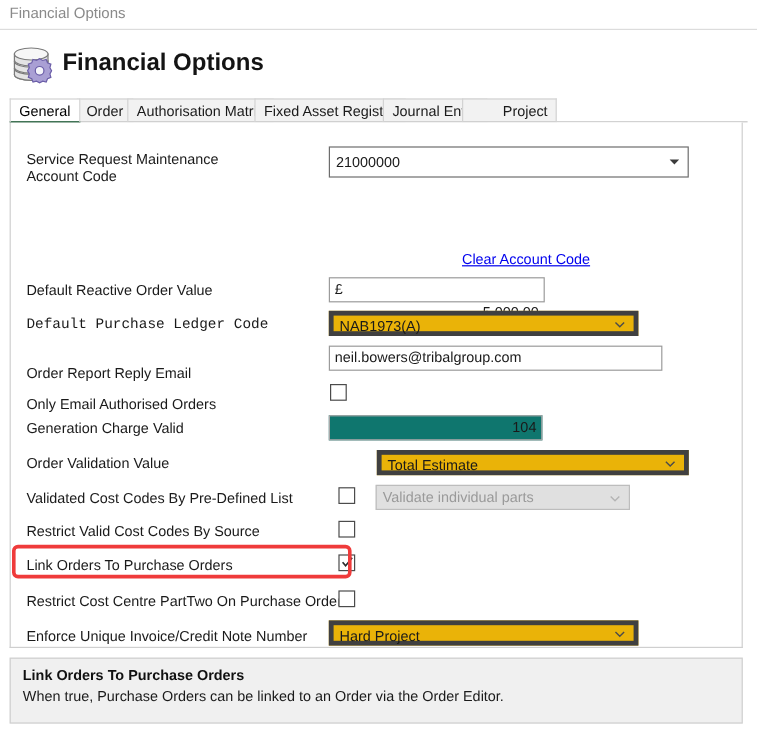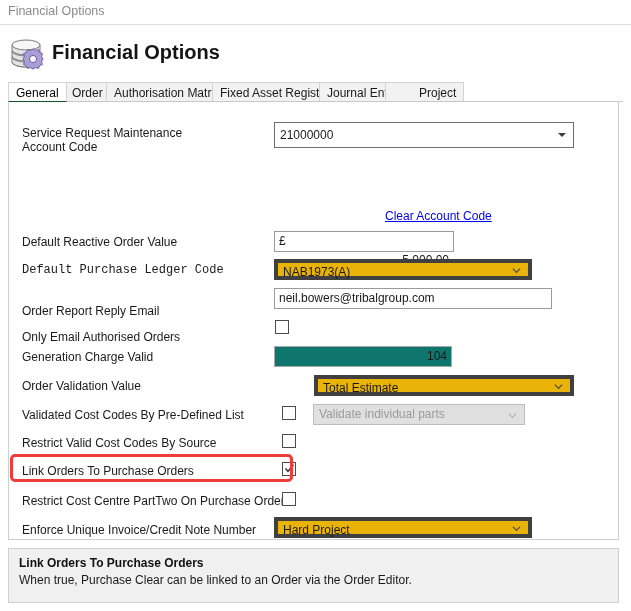--- a/index.html
+++ b/index.html
@@ -339,14 +339,14 @@
       <path d="M1 3 L5 7 L9 3" fill="none" stroke="#4b4b4b" stroke-width="1.3"></path>
     </svg>
   </div>
 
 </div>
 
 <div class="highlight-box"></div>
 
 <div class="help-panel">
   <div class="help-title">Link Orders To Purchase Orders</div>
-  <div class="help-body">When true, Purchase Clear can be linked to an Order via the Order Editor.</div>
+  <div class="help-body">When true, Purchase Orders can be linked to an Order via the Order Editor.</div>
 </div>
 
 </body></html>

